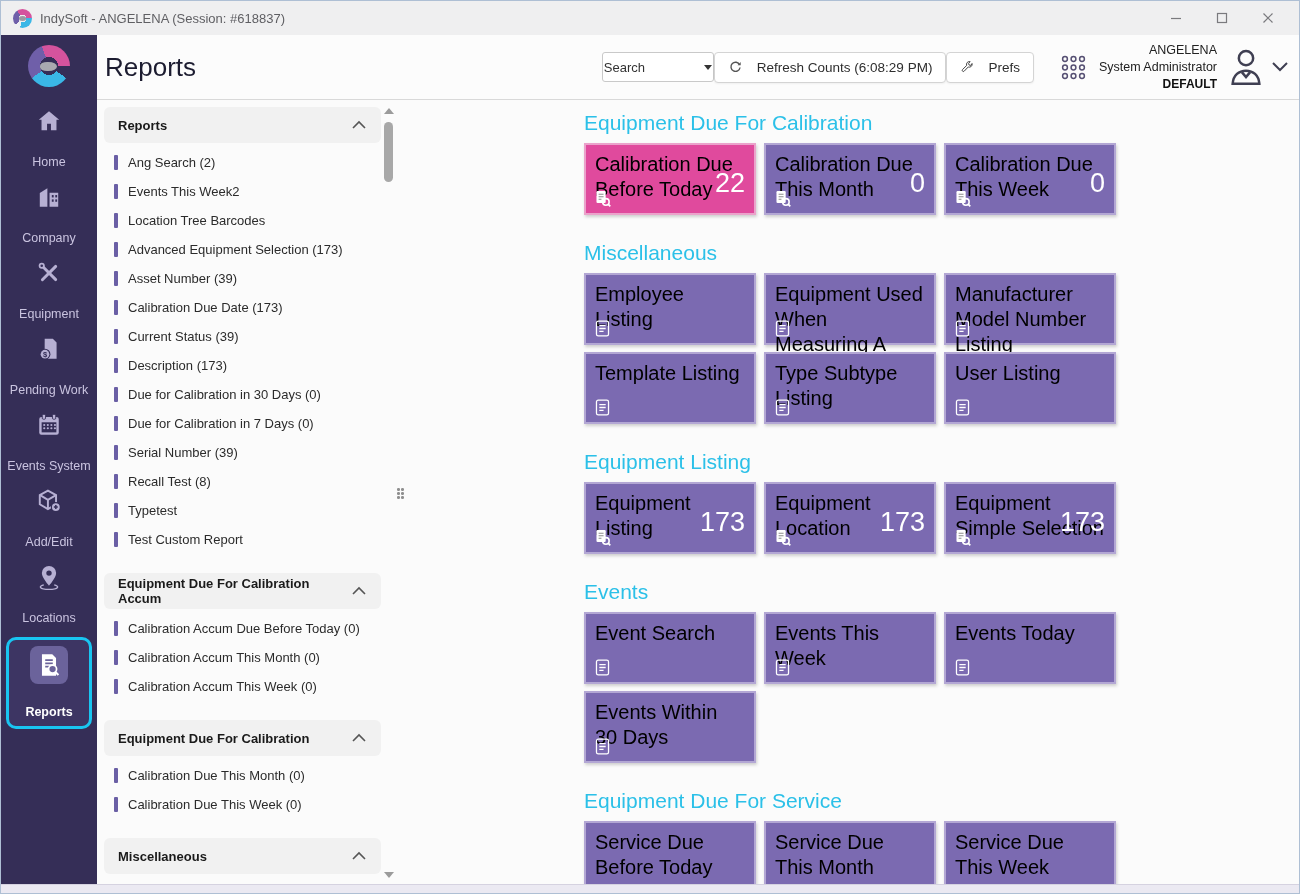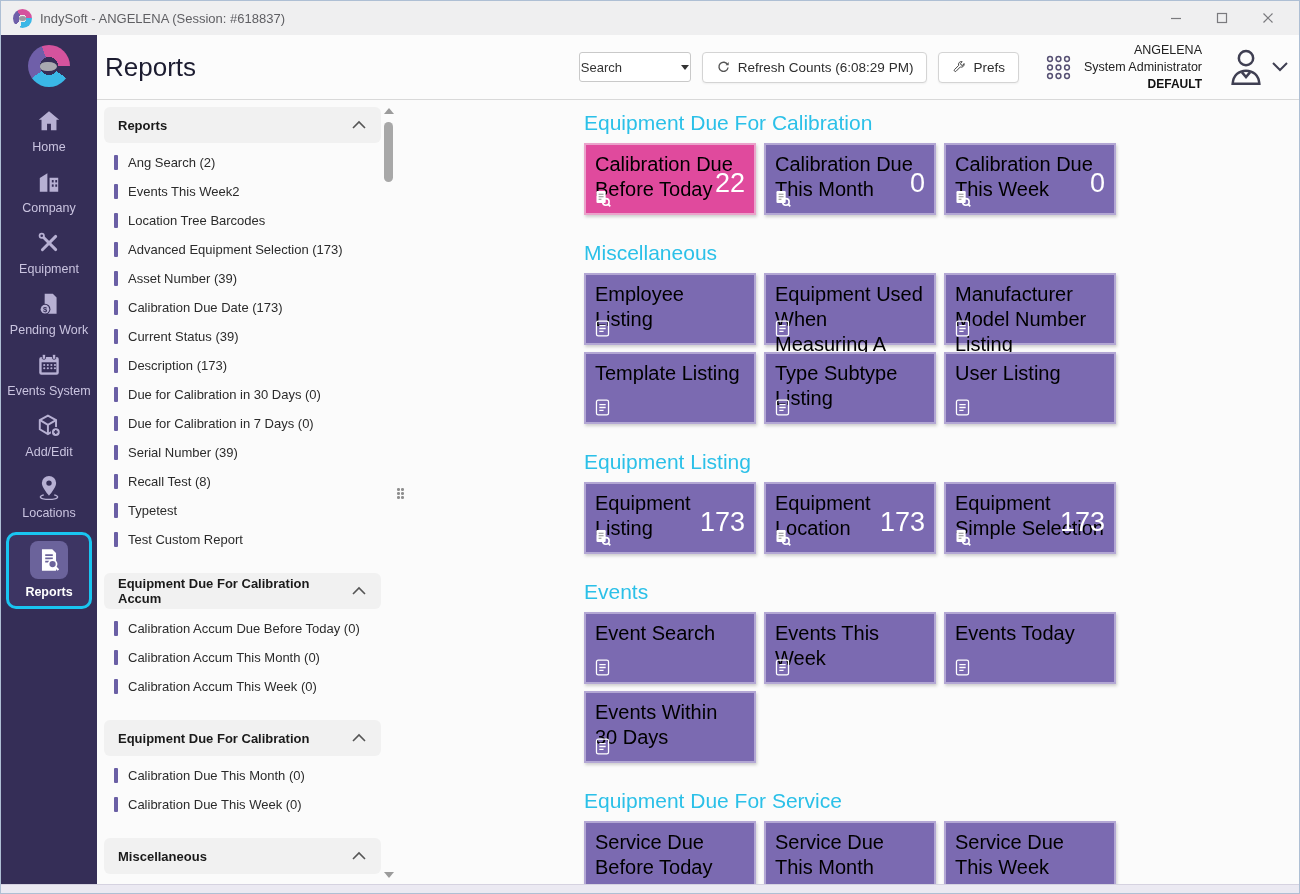--- a/index.html
+++ b/index.html
@@ -24,37 +24,37 @@
   .shell { flex:1 1 auto; display:flex; min-height:0; }
 
   
   .sidebar { width:96px; flex:0 0 96px; background:var(--c-sidebar); display:flex; flex-direction:column; align-items:center; }
   .sidebar-logo { width:96px; height:62px; display:flex; align-items:center; justify-content:center; }
   .logo-c { width:42px; height:42px; position:relative; border-radius:50%; background:
       radial-gradient(circle at 50% 50%, var(--c-sidebar) 0 9px, transparent 9px),
       conic-gradient(from 250deg, #6f5fa9 0 90deg, #d5539d 90deg 200deg, var(--c-sidebar) 200deg 235deg, #3ab7e6 235deg 345deg, #6f5fa9 345deg 360deg); }
   .logo-c::after { content:""; position:absolute; left:12px; top:17px; width:17px; height:9px; border-radius:50% 60% 60% 50%; background:#a9a9b0; }
   .nav { display:flex; flex-direction:column; width:100%; margin-top:4px; }
-  .nav-item { display:flex; flex-direction:column; align-items:center; gap:6px; padding:7px 2px 8px; cursor:pointer; }
+  .nav-item { display:flex; flex-direction:column; align-items:center; gap:21px; padding:7px 2px 8px; cursor:pointer; }
   .nav-item .nv-icon { width:26px; height:26px; }
   .nav-item .nv-label { font-size:12.5px; color:#cac4e0; }
   .nav-item.selected { border:3px solid var(--c-select); border-radius:10px; margin:4px 5px; padding:6px 2px 7px; background:#3d3563; }
   .nav-item.selected .nv-label { color:#ffffff; font-weight:bold; }
   .nav-item.selected .nv-icon { width:38px; height:38px; background:#6b639b; border-radius:8px; padding:6px; }
 
   
   .main-col { flex:1 1 auto; display:flex; flex-direction:column; min-width:0; background:#fbfbfb; }
   .header { height:65px; flex:0 0 65px; background:#fcfcfc; display:flex; align-items:center; border-bottom:1px solid #d9d9d9; padding:0 10px 0 8px; }
   .page-title { font-size:26px; color:#1c1c30; font-weight:400; margin-right:auto; }
   .hdr-right { display:flex; align-items:center; }
   .search-select { width:112px; height:30px; border:1px solid #c9c9c9; border-radius:3px; background:#fff; display:flex; align-items:center; padding:0 1px; font-size:13px; color:#333; cursor:pointer; }
   .search-caret { margin-left:auto; width:0; height:0; border-left:4.5px solid transparent; border-right:4.5px solid transparent; border-top:5px solid #333; }
-  .hdr-btn { height:31px; border:1px solid #d4d4d4; border-radius:4px; background:#fff; display:flex; align-items:center; gap:7px; padding:0 13px; font-size:13.5px; color:#2e2e2e; margin-left:11px; box-shadow:0 1px 2px rgba(0,0,0,0.05); cursor:pointer; }
+  .hdr-btn { height:31px; border:1px solid #d4d4d4; border-radius:4px; background:#fff; display:flex; align-items:center; gap:14px; padding:0 13px; font-size:13.5px; color:#2e2e2e; margin-left:0; box-shadow:0 1px 2px rgba(0,0,0,0.05); cursor:pointer; }
   .grid-btn { margin-left:26px; margin-right:12px; cursor:pointer; }
-  .user-block { text-align:right; font-size:12.5px; color:#222; line-height:1.35; margin-right:24px; }
+  .user-block { text-align:right; font-size:12.5px; color:#222; line-height:1.35; margin-right:9px; }
   .user-block .u-profile { font-weight:bold; font-size:12px; color:#111; }
   .avatar { width:40px; height:42px; margin-right:5px; cursor:pointer; }
   .hdr-chevron { cursor:pointer; display:flex; align-items:center; }
 
   
   .content { flex:1 1 auto; display:flex; min-height:0; position:relative; background:#fbfbfb; }
 
   
   .rpanel { width:284px; flex:0 0 284px; padding:7px 0 0 7px; overflow:hidden; }
   .rp-section-header { height:36px; background:#f1f1f1; border-radius:6px; display:flex; align-items:center; padding:0 14px; margin-top:11px; cursor:pointer; }

